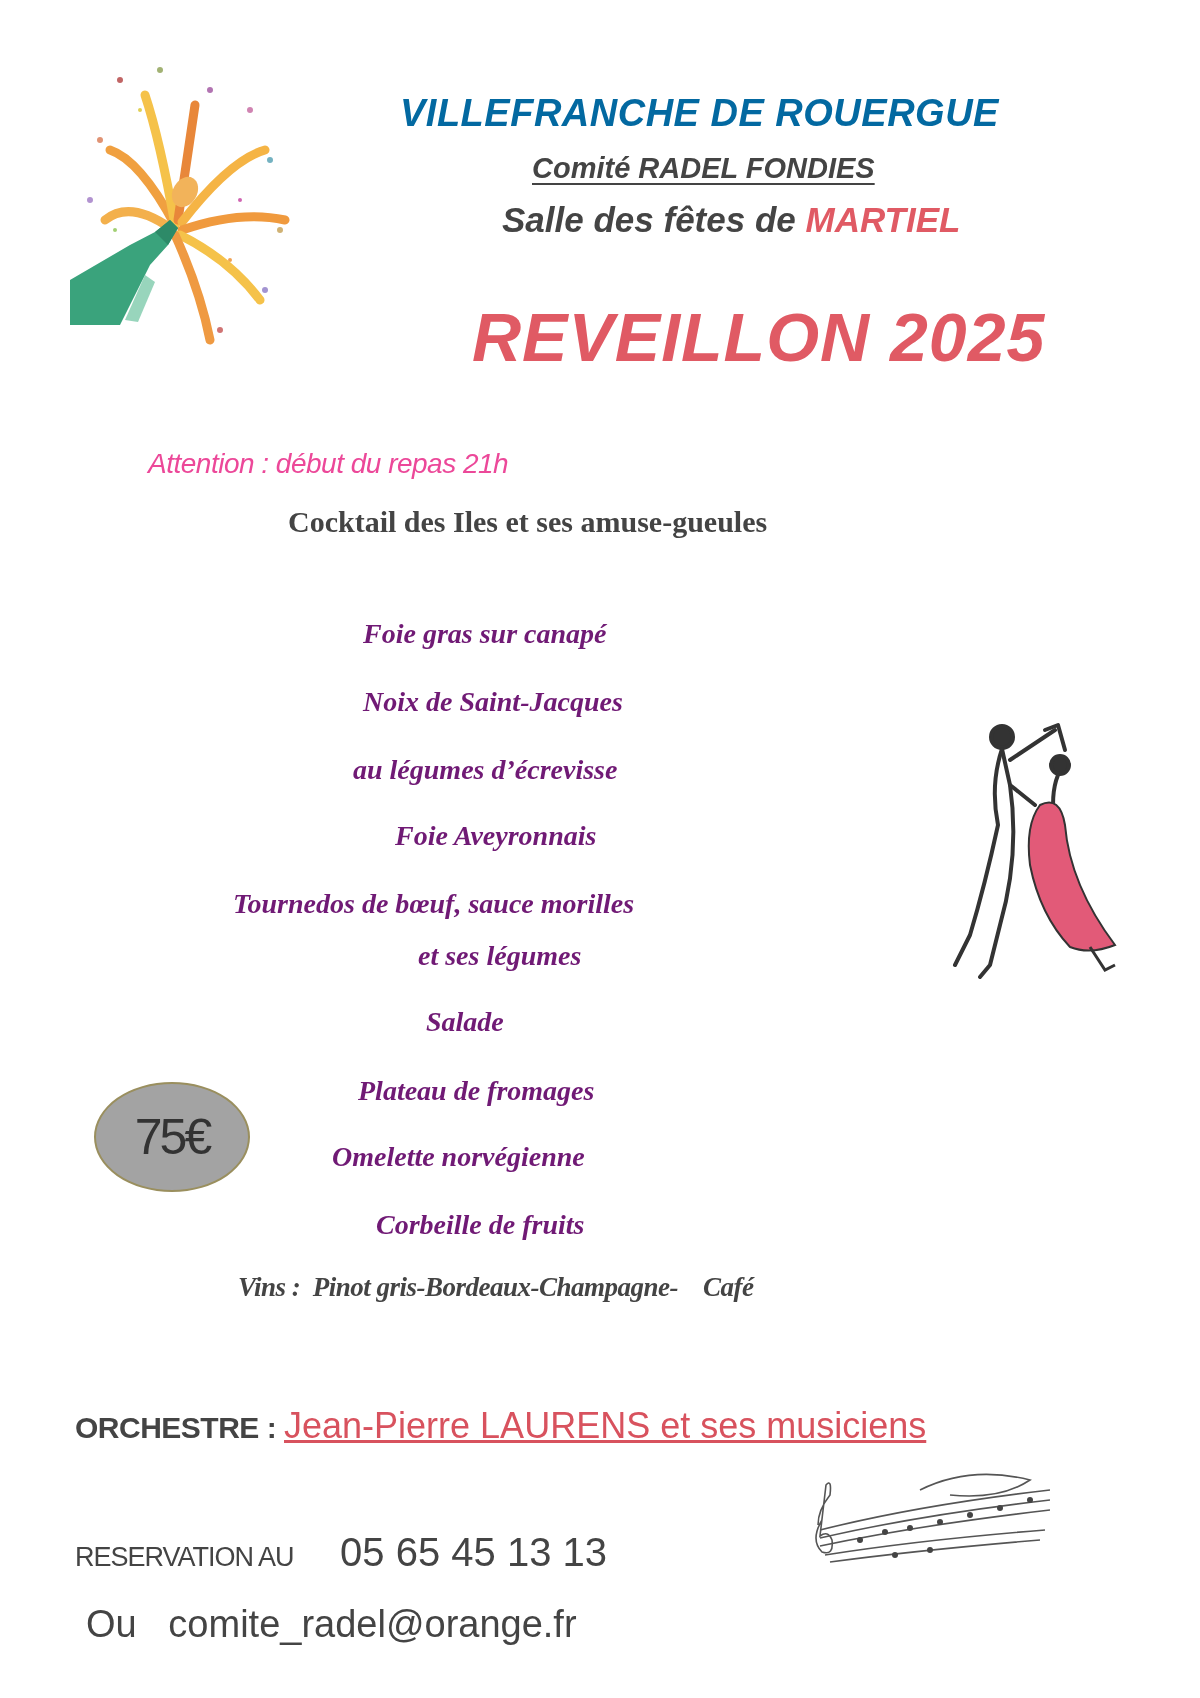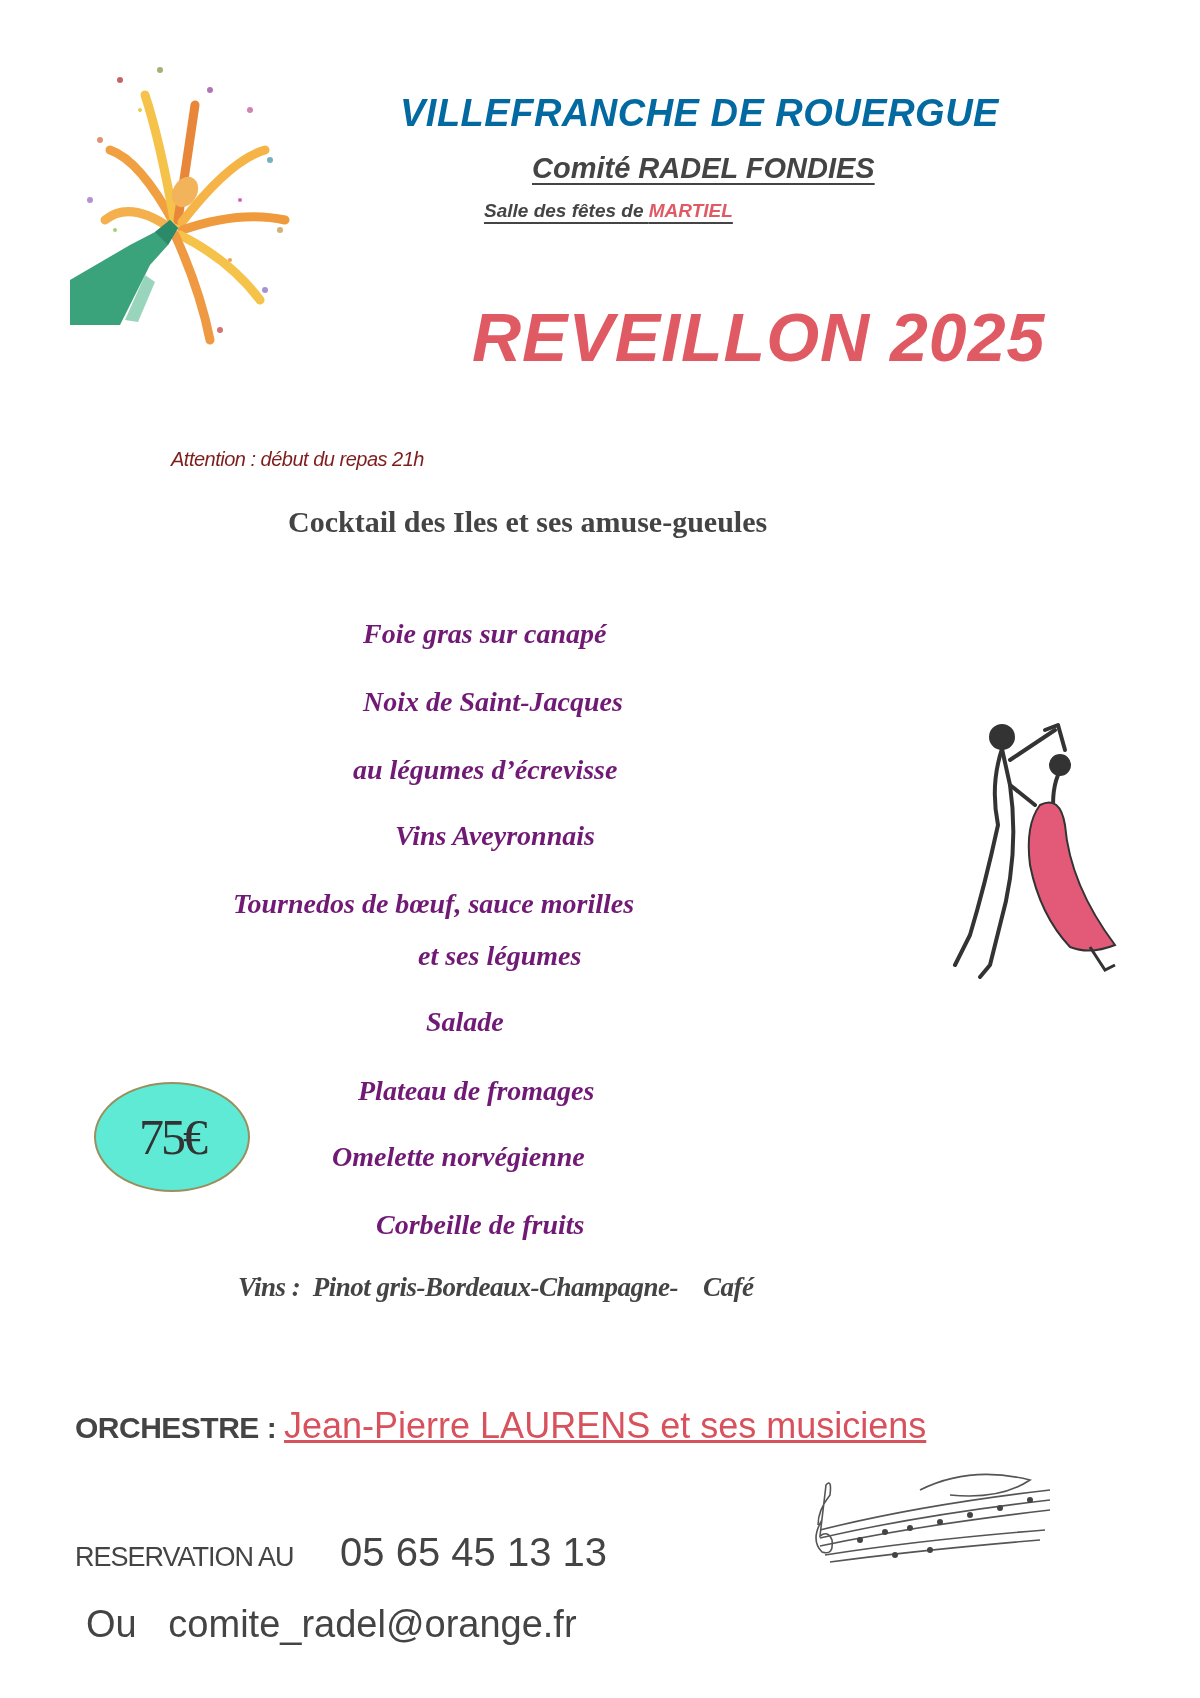--- a/index.html
+++ b/index.html
@@ -2,28 +2,28 @@
 <html><head>
 <meta charset="utf-8">
 <style>
   html,body{margin:0;padding:0;background:#ffffff;}
   body{width:1200px;height:1698px;position:relative;overflow:hidden;color:#3a3a3a;}
   .abs{position:absolute;}
   .sans{font-family:"Liberation Sans","DejaVu Sans",sans-serif;}
   .serif{font-family:"Liberation Serif","DejaVu Serif",serif;}
   .head1{left:400px;top:92px;width:700px;font-size:38px;font-weight:bold;font-style:italic;color:#0369a1;letter-spacing:0.5px;}
   .head2{left:532px;top:152px;font-size:29px;font-weight:bold;font-style:italic;color:#444;text-decoration:underline;text-decoration-thickness:2px;text-underline-offset:5px;}
-  .head3{left:484px;top:200px;font-size:19px;font-weight:bold;font-style:italic;color:#444;text-decoration:underline;text-decoration-thickness:2px;text-underline-offset:5px;}
+  .head3{left:502px;top:200px;font-size:35px;font-weight:bold;font-style:italic;color:#444;text-decoration-thickness:2px;text-underline-offset:5px;}
   .red{color:#e05a64;}
   .title{left:472px;top:298px;font-size:68px;font-weight:bold;font-style:italic;letter-spacing:1px;}
-  .attn{left:171px;top:448px;font-size:20px;font-style:italic;color:#7f1d1d;font-family:"Liberation Sans","DejaVu Sans",sans-serif;letter-spacing:-0.5px;}
+  .attn{left:148px;top:448px;font-size:28px;font-style:italic;color:#ec4899;font-family:"Liberation Sans","DejaVu Sans",sans-serif;letter-spacing:-0.5px;}
   .cocktail{left:288px;top:505px;font-size:30px;font-weight:bold;color:#444;}
   .menu{position:absolute;font-size:28px;font-weight:bold;font-style:italic;color:#701a75;white-space:nowrap;}
   .wines{left:238px;top:1272px;font-size:27px;font-weight:bold;font-style:italic;color:#444;white-space:pre;letter-spacing:-0.5px;text-align:center;}
-  .price{left:94px;top:1082px;width:152px;height:106px;border-radius:50%;background:#5eead4;border:2px solid #9a8f5e;display:flex;align-items:center;justify-content:center;font-size:50px;color:#333;letter-spacing:-3px;font-family:Liberation Serif, serif;}
+  .price{left:94px;top:1082px;width:152px;height:106px;border-radius:50%;background:#a3a3a3;border:2px solid #9a8f5e;display:flex;align-items:center;justify-content:center;font-size:50px;color:#333;letter-spacing:-3px;}
   .orch{left:75px;top:1405px;font-size:30px;font-weight:bold;color:#444;letter-spacing:-0.5px;}
   .orch-name{font-size:36px;font-weight:normal;color:#d8525e;letter-spacing:0;text-decoration:underline;}
   .resv{left:75px;top:1530px;color:#444;white-space:nowrap;}
   .resv-label{font-size:27px;letter-spacing:-1px;}
   .resv-phone{font-size:40px;margin-left:40px;}
   .mail{left:75px;top:1603px;font-size:38px;color:#444;white-space:pre;margin-left:11px;}
 </style>
 </head>
 <body>
 
@@ -67,21 +67,21 @@
 
 <div class="abs sans title red">REVEILLON 2025</div>
 
 <div class="abs attn">Attention : début du repas 21h</div>
 
 <div class="abs serif cocktail">Cocktail des Iles et ses amuse-gueules</div>
 
 <div class="menu serif" style="left:363px;top:618px">Foie gras sur canapé</div>
 <div class="menu serif" style="left:363px;top:686px">Noix de Saint-Jacques</div>
 <div class="menu serif" style="left:353px;top:754px">au légumes d’écrevisse</div>
-<div class="menu serif" style="left:395px;top:820px">Vins Aveyronnais</div>
+<div class="menu serif" style="left:395px;top:820px">Foie Aveyronnais</div>
 <div class="menu serif" style="left:233px;top:888px">Tournedos de bœuf, sauce morilles</div>
 <div class="menu serif" style="left:418px;top:940px">et ses légumes</div>
 <div class="menu serif" style="left:426px;top:1006px">Salade</div>
 <div class="menu serif" style="left:358px;top:1075px">Plateau de fromages</div>
 <div class="menu serif" style="left:332px;top:1141px">Omelette norvégienne</div>
 <div class="menu serif" style="left:376px;top:1209px">Corbeille de fruits</div>
 
 <div class="abs serif wines">Vins :  Pinot gris-Bordeaux-Champagne-    Café</div>
 
 <div class="abs sans price">75€</div>

